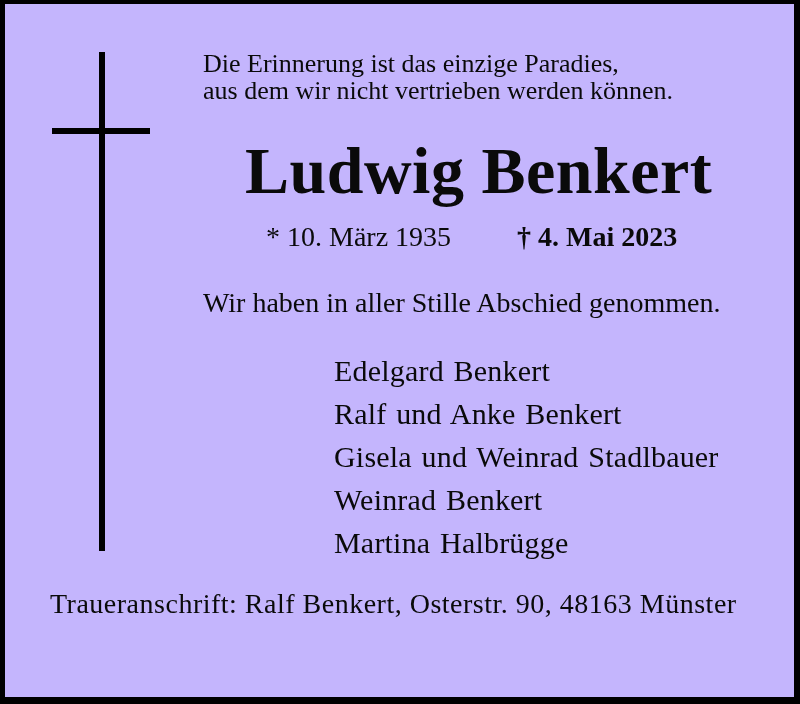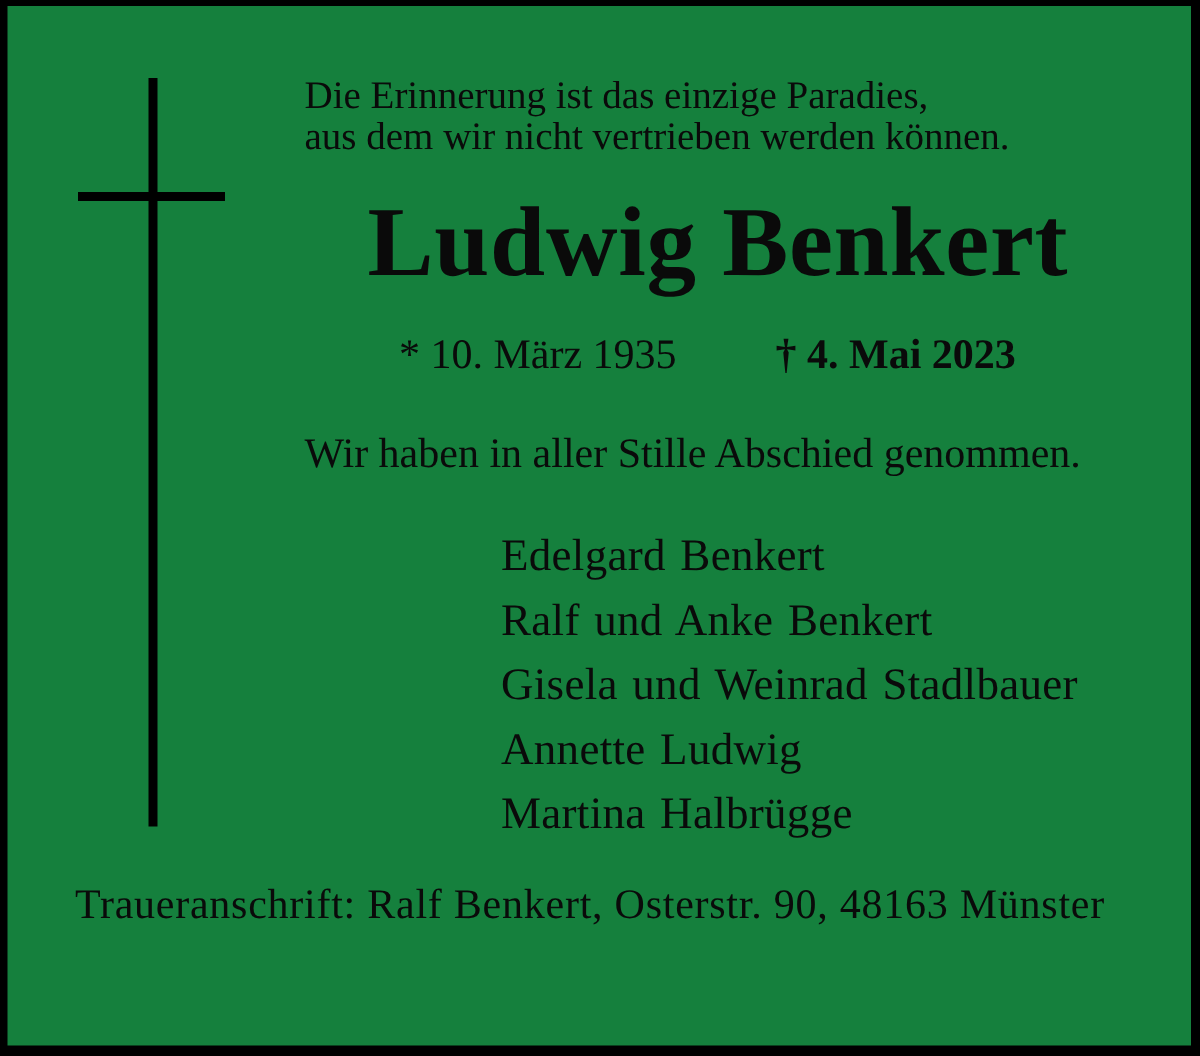--- a/index.html
+++ b/index.html
@@ -5,21 +5,21 @@
   html, body {
     margin: 0;
     padding: 0;
     background: #ffffff;
   }
   #notice {
     position: relative;
     width: 800px;
     height: 704px;
     box-sizing: border-box;
-    background: #15803d;
+    background: #c4b5fd;
     border-style: solid;
     border-color: #000000;
     border-top-width: 4px;
     border-right-width: 6px;
     border-bottom-width: 7px;
     border-left-width: 5px;
     overflow: hidden;
     font-family: "Liberation Serif", "DejaVu Serif", serif;
     color: #0a0a0a;
   }
@@ -43,21 +43,21 @@
     height: 6px;
     background: #000000;
   }
 
   #epigraph {
     left: 198px; top: 46px;
     font-size: 26px;
     line-height: 27px;
   }
   #deceased-name {
-    left: 240px; top: 124px;
+    left: 240px; top: 133px;
     font-size: 66px;
     line-height: 68px;
     font-weight: bold;
     letter-spacing: 0.5px;
   }
   .date-span {
     top: 218px;
     font-size: 28px;
     line-height: 30px;
   }
@@ -101,21 +101,21 @@
 
   <div id="birth-date" class="abs date-span">* 10. März 1935</div>
   <div id="death-date" class="abs date-span">† 4. Mai 2023</div>
 
   <div id="statement" class="abs">Wir haben in aller Stille Abschied genommen.</div>
 
   <div id="mourners" class="abs">
     <div>Edelgard Benkert</div>
     <div>Ralf und Anke Benkert</div>
     <div>Gisela und Weinrad Stadlbauer</div>
-    <div>Annette Ludwig</div>
+    <div>Weinrad Benkert</div>
     <div>Martina Halbrügge</div>
   </div>
 
   <div id="footer" class="abs">
     <div>Traueranschrift: Ralf Benkert, Osterstr. 90, 48163 Münster</div>
   </div>
 
 </div>
 
 </body></html>

